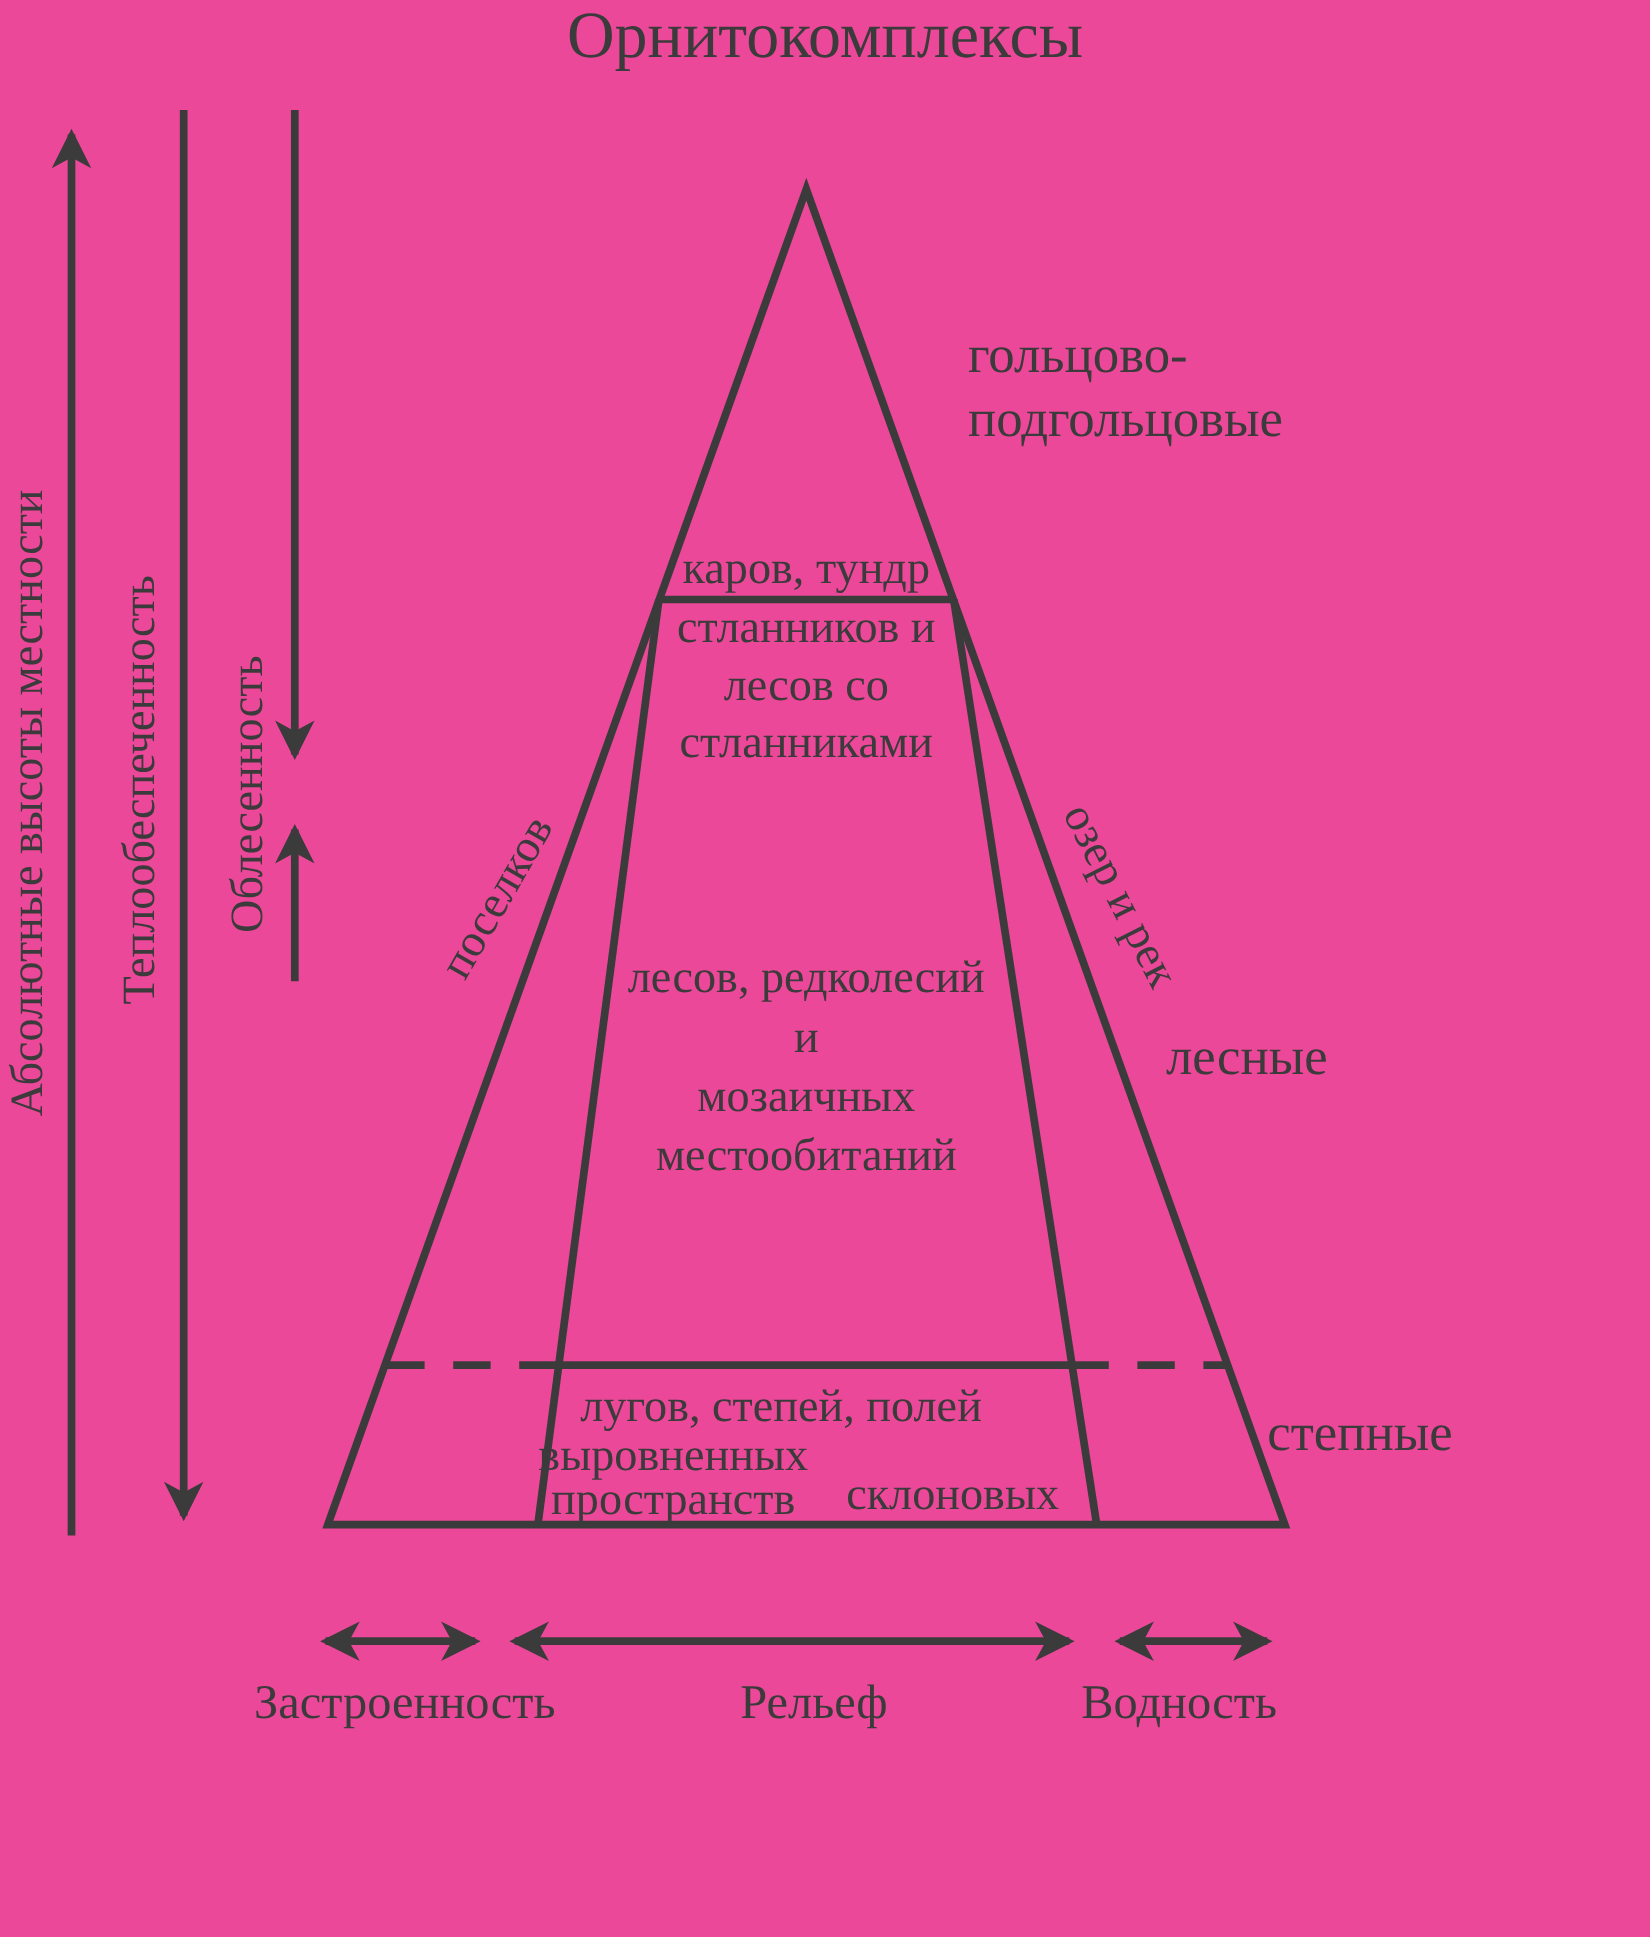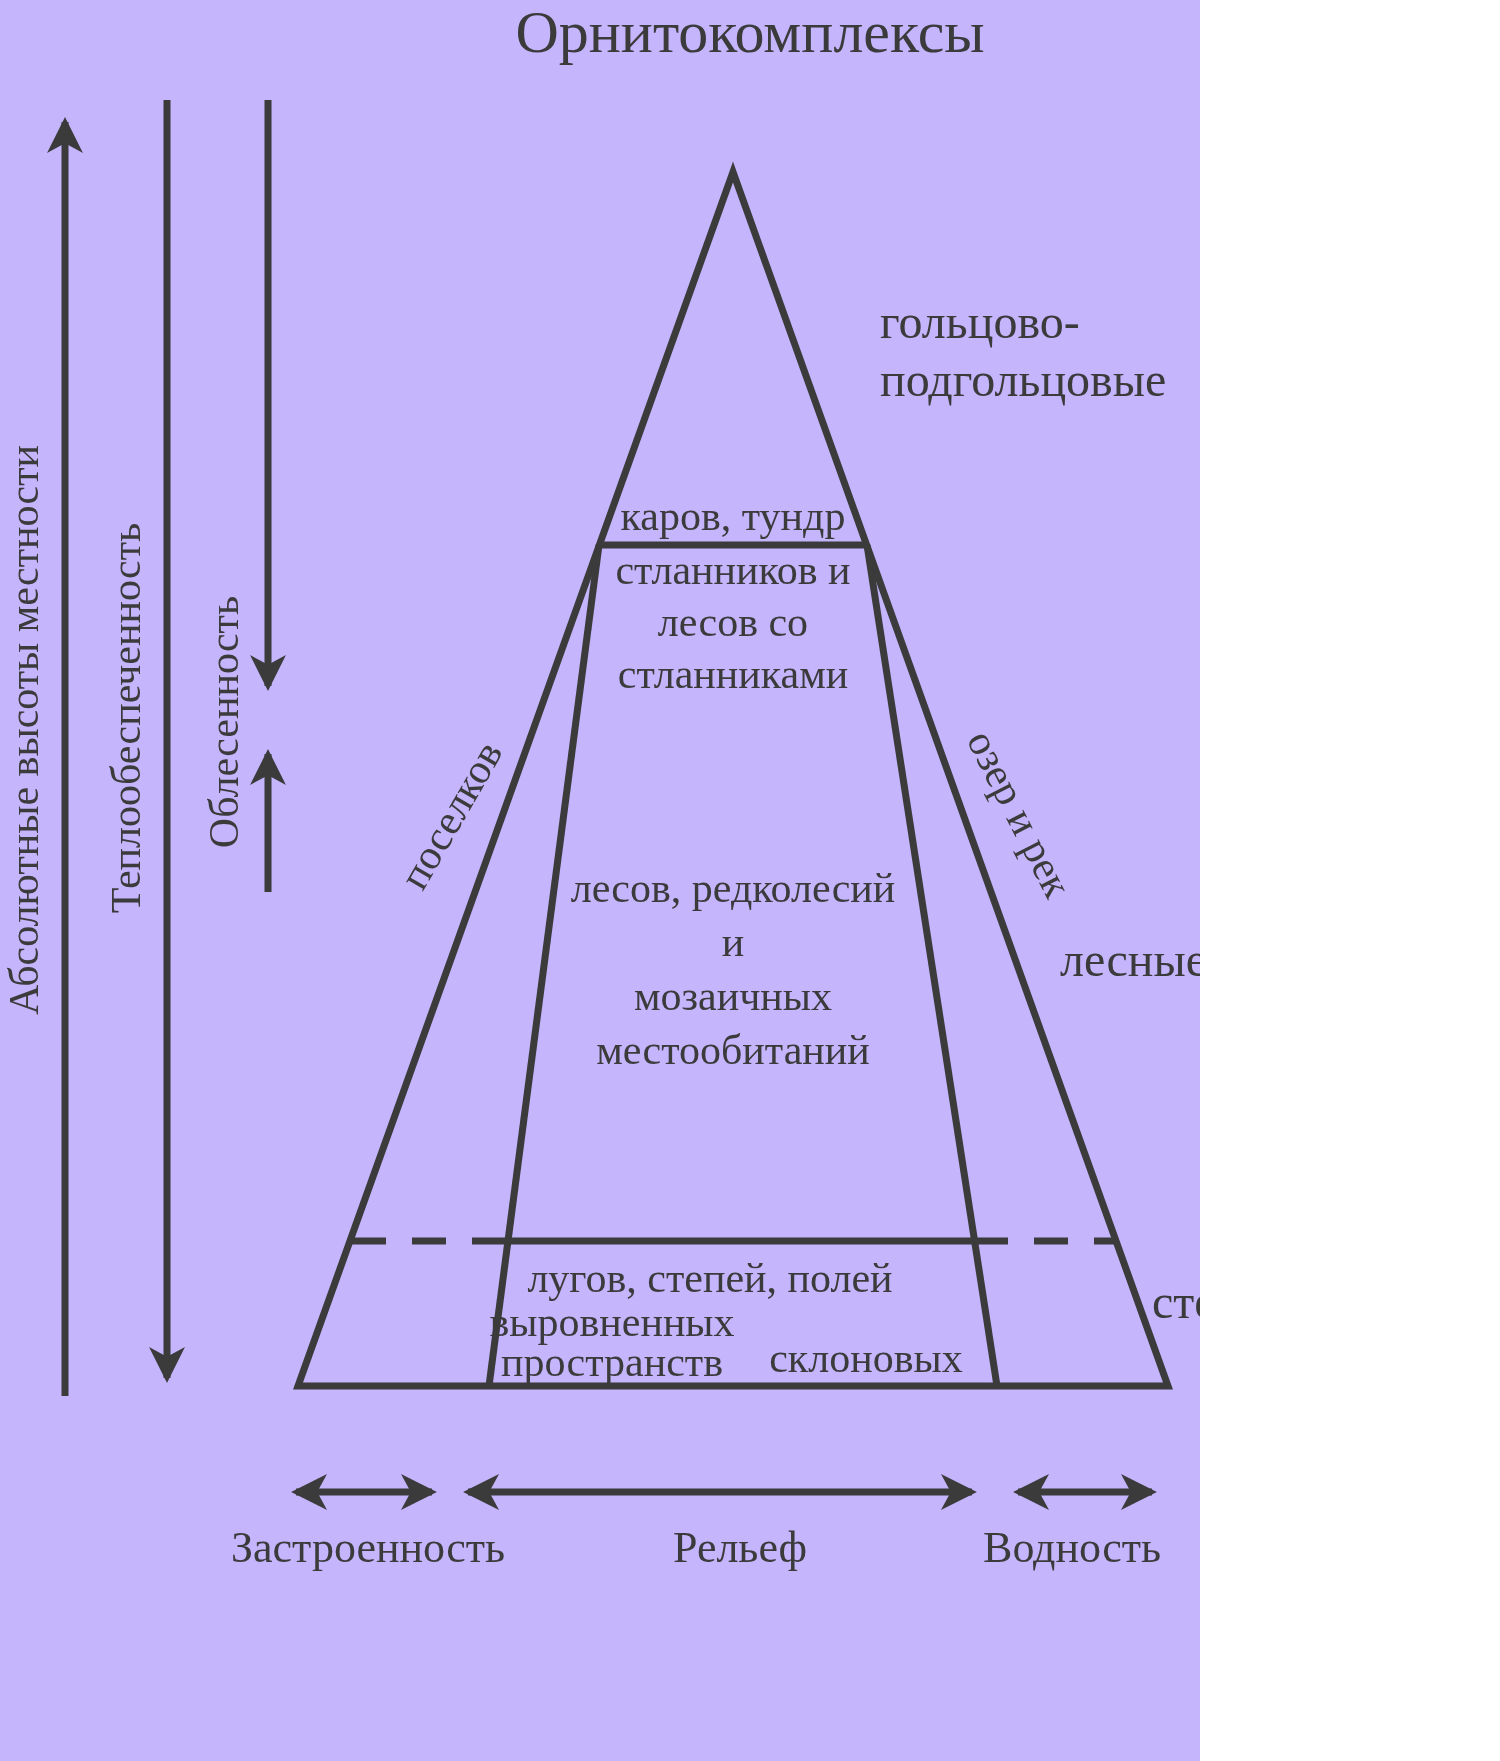--- a/index.html
+++ b/index.html
@@ -1,16 +1,16 @@
 <!DOCTYPE html>
 <html><head>
 <meta charset="utf-8">
 <style>
   html,body{margin:0;padding:0;background:#ffffff;}
-  .page{position:relative;width:1200px;height:1761px;background:#c4b5fd;overflow:hidden;}
+  .page{position:relative;width:1500px;height:1761px;background:#ec4899;overflow:hidden;}
   svg{display:block;}
   text{font-family:"Liberation Serif","DejaVu Serif",serif;fill:#3b3b3b;}
   .ln{stroke:#3b3b3b;stroke-width:7;fill:none;stroke-linejoin:miter;}
   .dash{stroke-dasharray:34 26;}
   .t42{font-size:42px;}
   .t44{font-size:44px;}
   .t48{font-size:48px;}
   .t60{font-size:60px;}
   .mid{text-anchor:middle;}
 </style>

